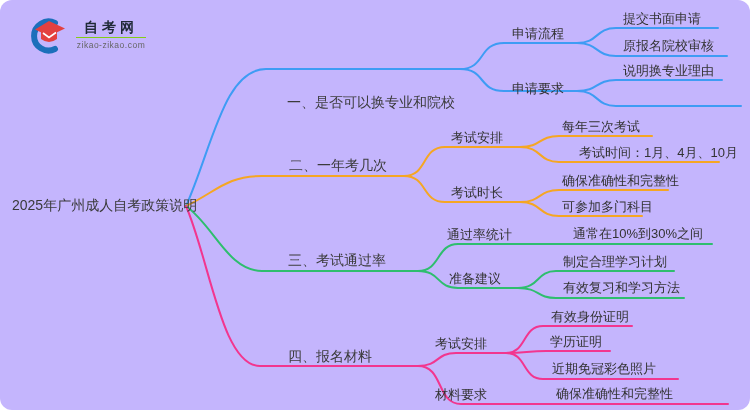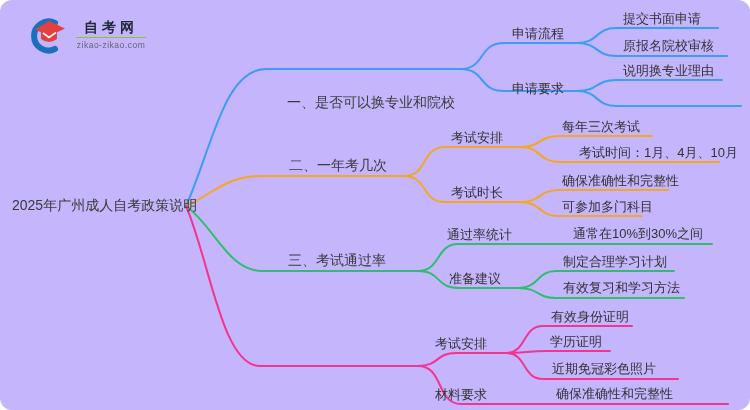--- a/index.html
+++ b/index.html
@@ -94,20 +94,21 @@
   <div class="node" style="left:562px;top:173px;">确保准确性和完整性</div>
   <div class="node" style="left:562px;top:199px;">可参加多门科目</div>
 
   <div class="node lvl1" style="left:288px;top:252px;">三、考试通过率</div>
   <div class="node" style="left:447px;top:227px;">通过率统计</div>
   <div class="node" style="left:573px;top:226px;">通常在10%到30%之间</div>
   <div class="node" style="left:449px;top:271px;">准备建议</div>
   <div class="node" style="left:563px;top:254px;">制定合理学习计划</div>
   <div class="node" style="left:563px;top:280px;">有效复习和学习方法</div>
 
+  <div class="node lvl1" style="left:288px;top:348px;">四、报名材料</div>
   <div class="node" style="left:435px;top:336px;">考试安排</div>
   <div class="node" style="left:551px;top:309px;">有效身份证明</div>
   <div class="node" style="left:550px;top:334px;">学历证明</div>
   <div class="node" style="left:552px;top:361px;">近期免冠彩色照片</div>
   <div class="node" style="left:435px;top:387px;">材料要求</div>
   <div class="node" style="left:556px;top:386px;">确保准确性和完整性</div>
 
 </div>
 
 </body></html>

